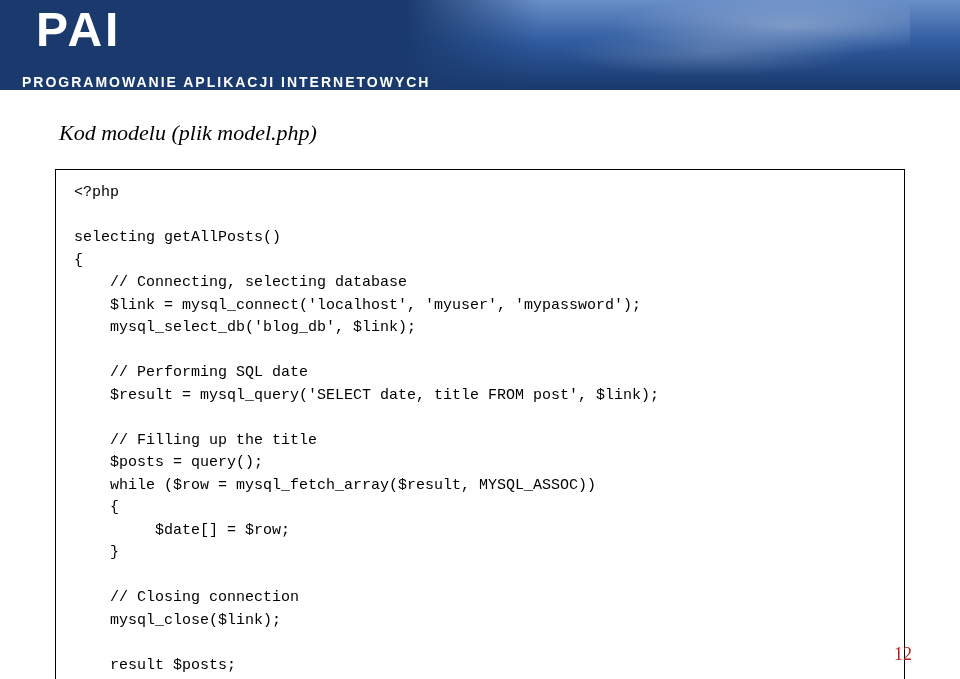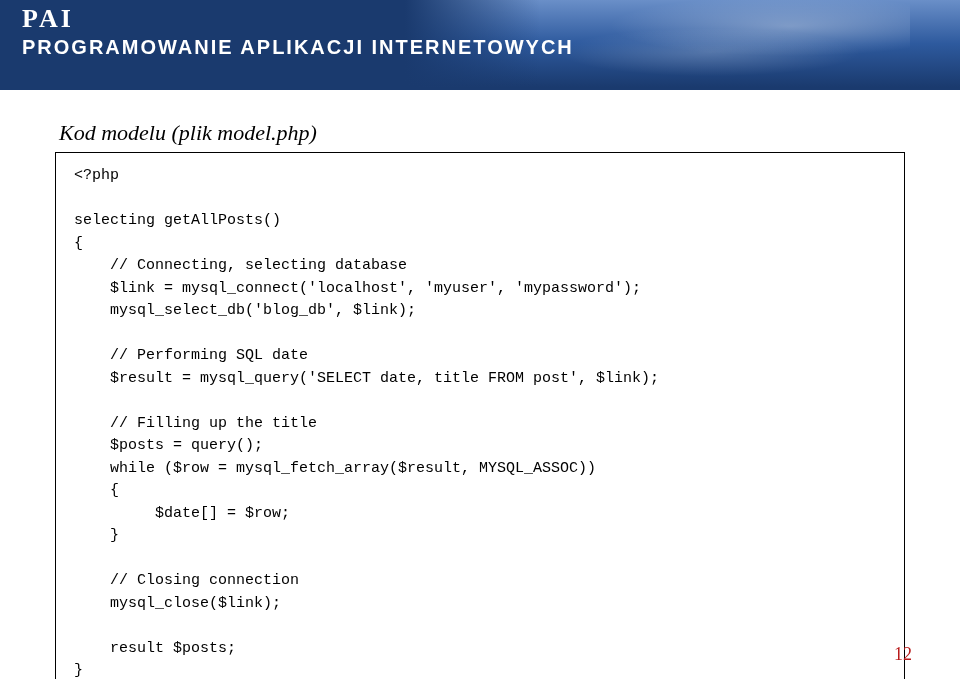--- a/index.html
+++ b/index.html
@@ -47,43 +47,44 @@
     z-index: 2;
   }
   .logo {
     position: absolute;
     left: 22px;
     top: 6px;
     z-index: 3;
     color: #ffffff;
   }
   .logo-main {
-    font-family: Liberation Serif, serif;
-    font-size: 26px;
+    font-family: Liberation Sans, sans-serif;
+    font-size: 48px;
     font-weight: bold;
     letter-spacing: 3px;
     line-height: 1;
+    margin-left: 14px;
   }
   .logo-sub {
     font-family: 'Trebuchet MS', Arial, sans-serif;
-    font-size: 20px;
+    font-size: 14px;
     font-weight: bold;
     letter-spacing: 2px;
     text-transform: uppercase;
-    margin-top: 4px;
+    margin-top: 20px;
   }
   .content {
     padding: 30px 55px 0 55px;
   }
   .title {
     font-family: 'Times New Roman', serif;
     font-style: italic;
     font-size: 22px;
     color: #000;
-    margin-bottom: 6px;
+    margin-bottom: 23px;
     margin-left: 4px;
   }
   .code-box {
     border: 1px solid #000;
     padding: 12px 18px 18px 18px;
     font-family: 'Courier New', monospace;
     font-size: 15px;
     line-height: 1.5;
     color: #000;
     white-space: pre;

